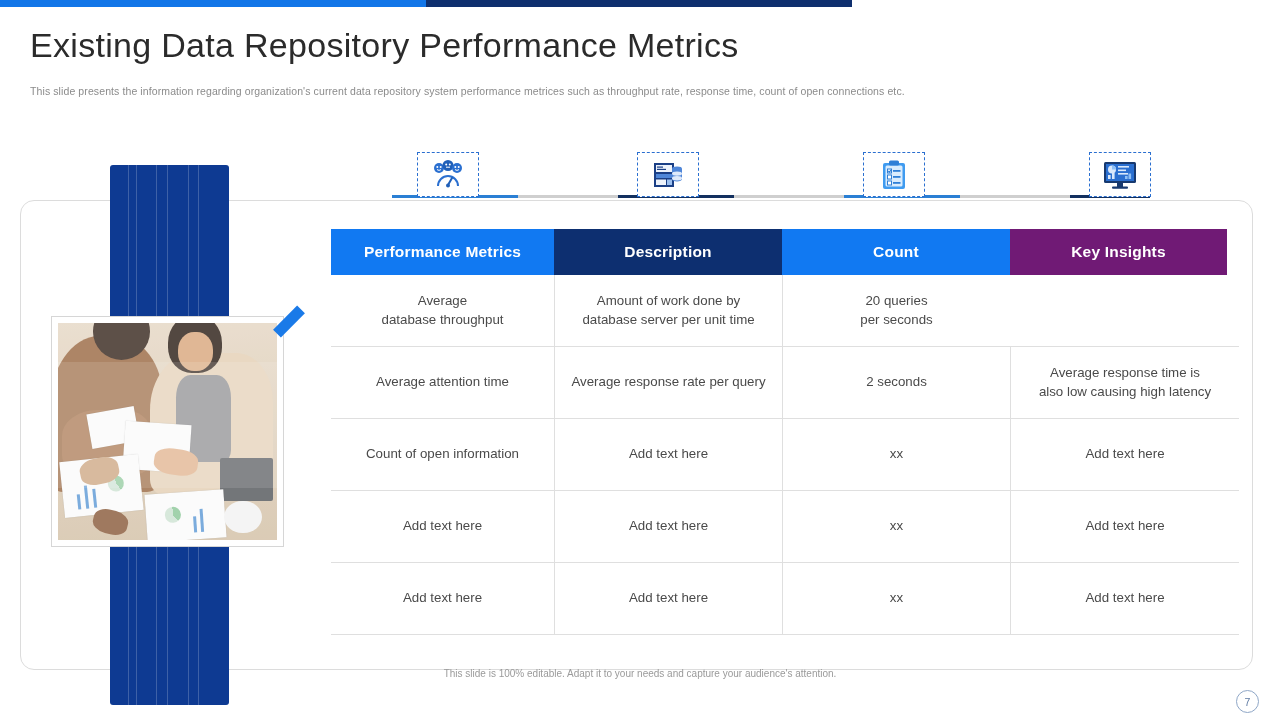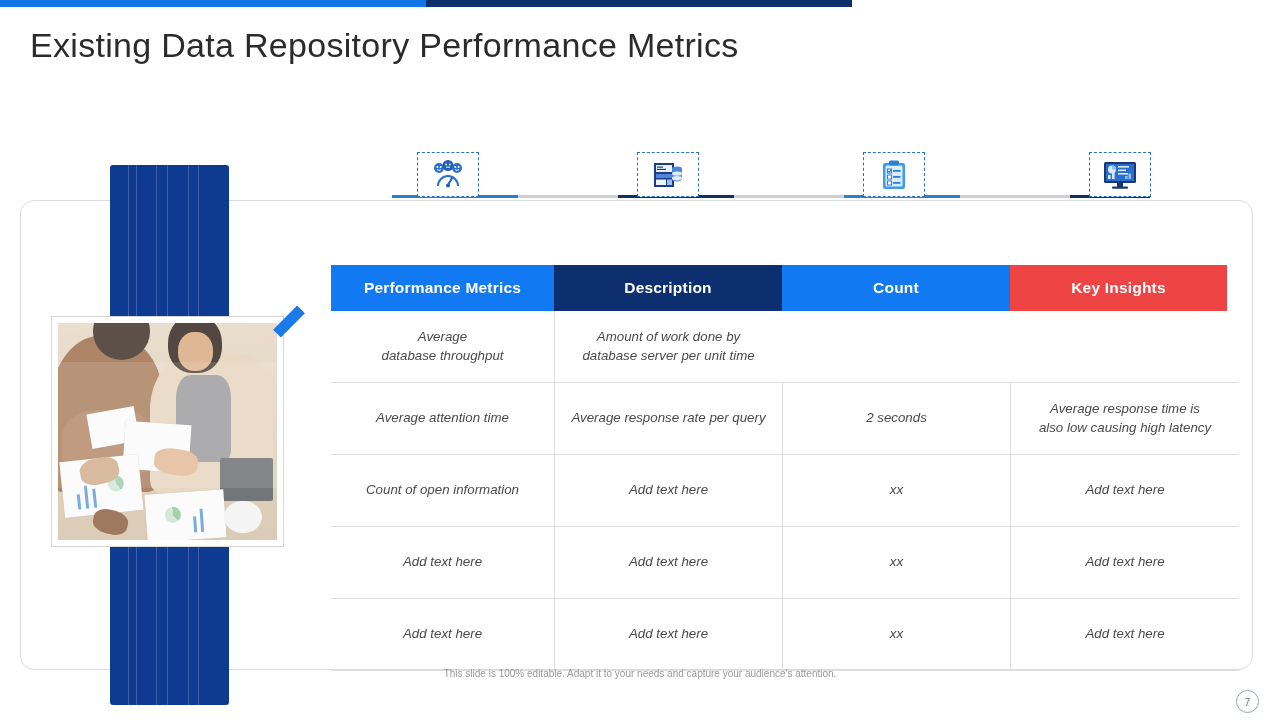--- a/index.html
+++ b/index.html
@@ -108,32 +108,32 @@
   .icon-seg { position:absolute; top:0; height:3px; }
 
   .icon-box {
     position:absolute; top:152px; width:62px; height:45px;
     border:1.4px dashed #2a6fd0; background:#fff;
     display:flex; align-items:center; justify-content:center;
   }
   .icon-box svg { display:block; }
 
   
-  .table { position:absolute; left:331px; top:229px; width:908px;margin-top:36px; }
+  .table { position:absolute; left:331px; top:229px; width:908px; }
   .thead { display:flex; height:46px; }
   .th {
     display:flex; align-items:center; justify-content:center;
     color:#fff; font-size:15.5px; font-weight:bold; letter-spacing:.2px;
   }
   .th.c1 { width:223px; background:#1179f2; }
   .th.c2 { width:228px; background:#0d2f70; }
   .th.c3 { width:228px; background:#1179f2; }
-  .th.c4 { width:217px; background:#ef4444; }
-
-  .trow { display:flex; height:72px; border-bottom:1px solid #dfdfdf;font-style:italic; }
+  .th.c4 { width:217px; background:#701a75; }
+
+  .trow { display:flex; height:72px; border-bottom:1px solid #dfdfdf; }
   .td {
     display:flex; align-items:center; justify-content:center; text-align:center;
     font-size:13.3px; color:#4a4a4a; line-height:1.38; padding:0 10px;
   }
   .td.c1 { width:223px; }
   .td.c2 { width:228px; border-left:1px solid #dfdfdf; }
   .td.c3 { width:228px; border-left:1px solid #dfdfdf; }
   .td.c4 { width:229px; border-left:1px solid #dfdfdf; }
   .trow:last-child { border-bottom:1px solid #dfdfdf; }
 
@@ -151,20 +151,21 @@
 </style>
 </head>
 <body>
 
 <div class="slide">
 
   <div class="topbar-blue"></div>
   <div class="topbar-navy"></div>
 
   <div class="title">Existing Data Repository Performance Metrics</div>
+  <div class="subtitle">This slide presents the information regarding organization's current data repository system performance metrices such as throughput rate, response time, count of open connections etc.</div>
 
   <div class="card"></div>
 
   <div class="blue-panel">
     <div class="vline" style="left:18px"></div>
     <div class="vline" style="left:26px"></div>
     <div class="vline" style="left:46px"></div>
     <div class="vline" style="left:57px"></div>
     <div class="vline" style="left:78px"></div>
     <div class="vline" style="left:88px"></div>
@@ -285,20 +286,21 @@
     <div class="thead">
       <div class="th c1">Performance Metrics</div>
       <div class="th c2">Description</div>
       <div class="th c3">Count</div>
       <div class="th c4">Key Insights</div>
     </div>
 
     <div class="trow">
       <div class="td c1">Average<br>database throughput</div>
       <div class="td c2">Amount of work done by<br>database server per unit time</div>
+      <div class="td c3">20 queries<br>per seconds</div>
     </div>
     <div class="trow">
       <div class="td c1">Average attention time</div>
       <div class="td c2">Average response rate per query</div>
       <div class="td c3">2 seconds</div>
       <div class="td c4">Average response time is<br>also low causing high latency</div>
     </div>
     <div class="trow">
       <div class="td c1">Count of open information</div>
       <div class="td c2">Add text here</div>

